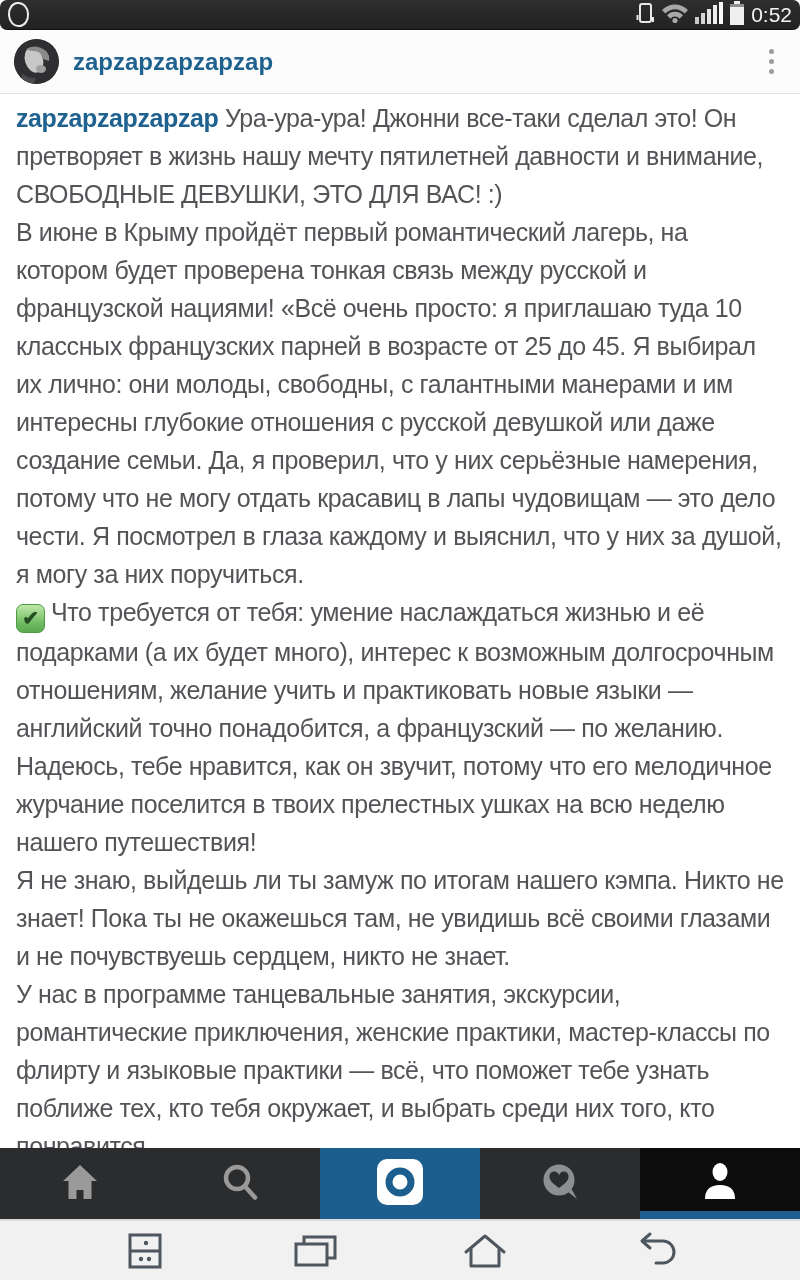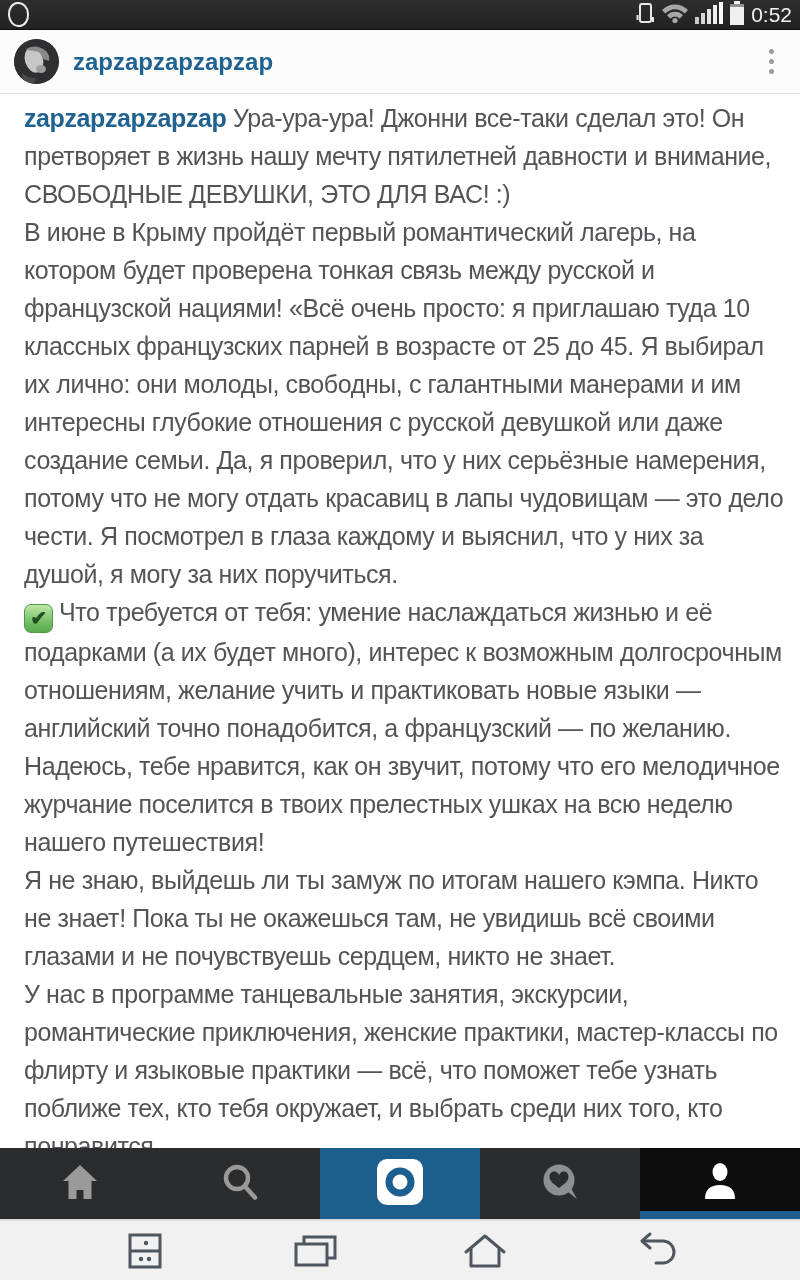--- a/index.html
+++ b/index.html
@@ -5,42 +5,42 @@
   html,body{margin:0;padding:0;background:#000;}
   .screen{
     width:800px;height:1280px;margin:0 auto;position:relative;
     display:flex;flex-direction:column;background:#fff;overflow:hidden;
     font-family:"Liberation Sans", sans-serif;
   }
   
   .status-bar{
     height:30px;flex:0 0 30px;background:linear-gradient(#2e2e2e,#222);
     border-bottom:1px solid #111;display:flex;align-items:center;
-    justify-content:space-between;padding:8px 8px;box-sizing:border-box;
+    justify-content:space-between;padding:8px 8px;box-sizing:border-box;border-radius:7px;
   }
   .sb-left{display:flex;align-items:center;}
   .sb-squircle{
     width:17px;height:21px;border:2.5px solid #ededed;border-radius:48%;
     display:inline-block;transform:rotate(-4deg);
   }
   .sb-right{display:flex;align-items:center;gap:6px;}
   .sb-time{color:#f2f2f2;font-size:21px;line-height:1;letter-spacing:0;}
   
   .app-header{
     height:64px;flex:0 0 64px;background:#fcfcfc;border-bottom:1px solid #e3e3e3;
     display:flex;align-items:center;padding:0 14px;box-sizing:border-box;
   }
   .avatar{width:45px;height:45px;border-radius:50%;overflow:hidden;flex:0 0 45px;background:#3a3a3c;}
   .header-username{margin-left:14px;font-size:24px;font-weight:bold;color:#1f618f;}
   .header-spacer{flex:1;}
   .menu-dots{display:flex;flex-direction:column;gap:5px;padding:8px 12px;cursor:pointer;}
   .menu-dots i{width:5px;height:5px;border-radius:50%;background:#9b9b9b;display:block;}
   
   .content{
-    flex:1 1 auto;overflow:hidden;background:#fff;padding:5px 16px 0 24px;
+    flex:1 1 auto;overflow:hidden;background:#fff;padding:5px 16px 0 16px;
     font-size:25px;line-height:38px;color:#545458;letter-spacing:-0.4px;
   }
   .para{margin:0;}
   .uname{font-weight:bold;color:#1f618f;cursor:pointer;}
   .check-emoji{
     display:inline-block;width:29px;height:29px;border-radius:7px;vertical-align:-4px;
     background:linear-gradient(#bfe8a8,#6cba5f 70%,#5aa94f);
     border:1px solid #4f9a46;box-sizing:border-box;text-align:center;
     line-height:26px;font-size:20px;color:#234d23;font-weight:bold;margin-right:6px;
   }

